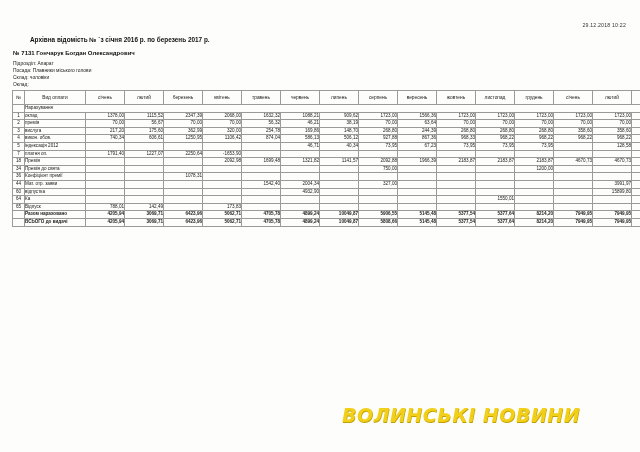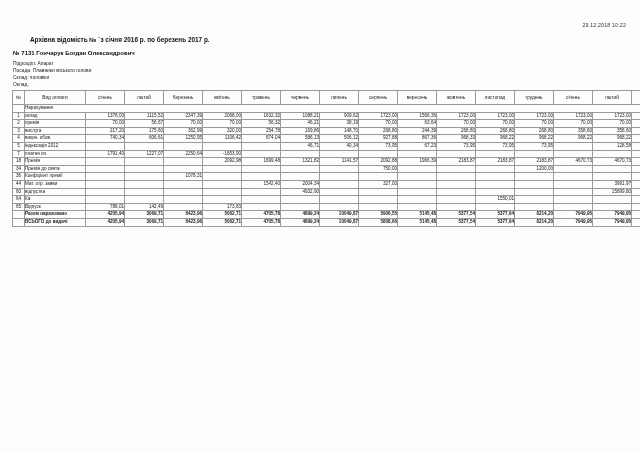--- a/index.html
+++ b/index.html
@@ -446,13 +446,14 @@
         <td class="c-val">5377,64</td>
         <td class="c-val">8214,20</td>
         <td class="c-val">7949,95</td>
         <td class="c-val">7949,95</td>
         <td class="c-val">23329,28</td>
 
       </tr>
     </tbody>
   </table>
 
+  <div class="watermark">ВОЛИНСЬКІ НОВИНИ</div>
 </div>
 
 </body></html>

